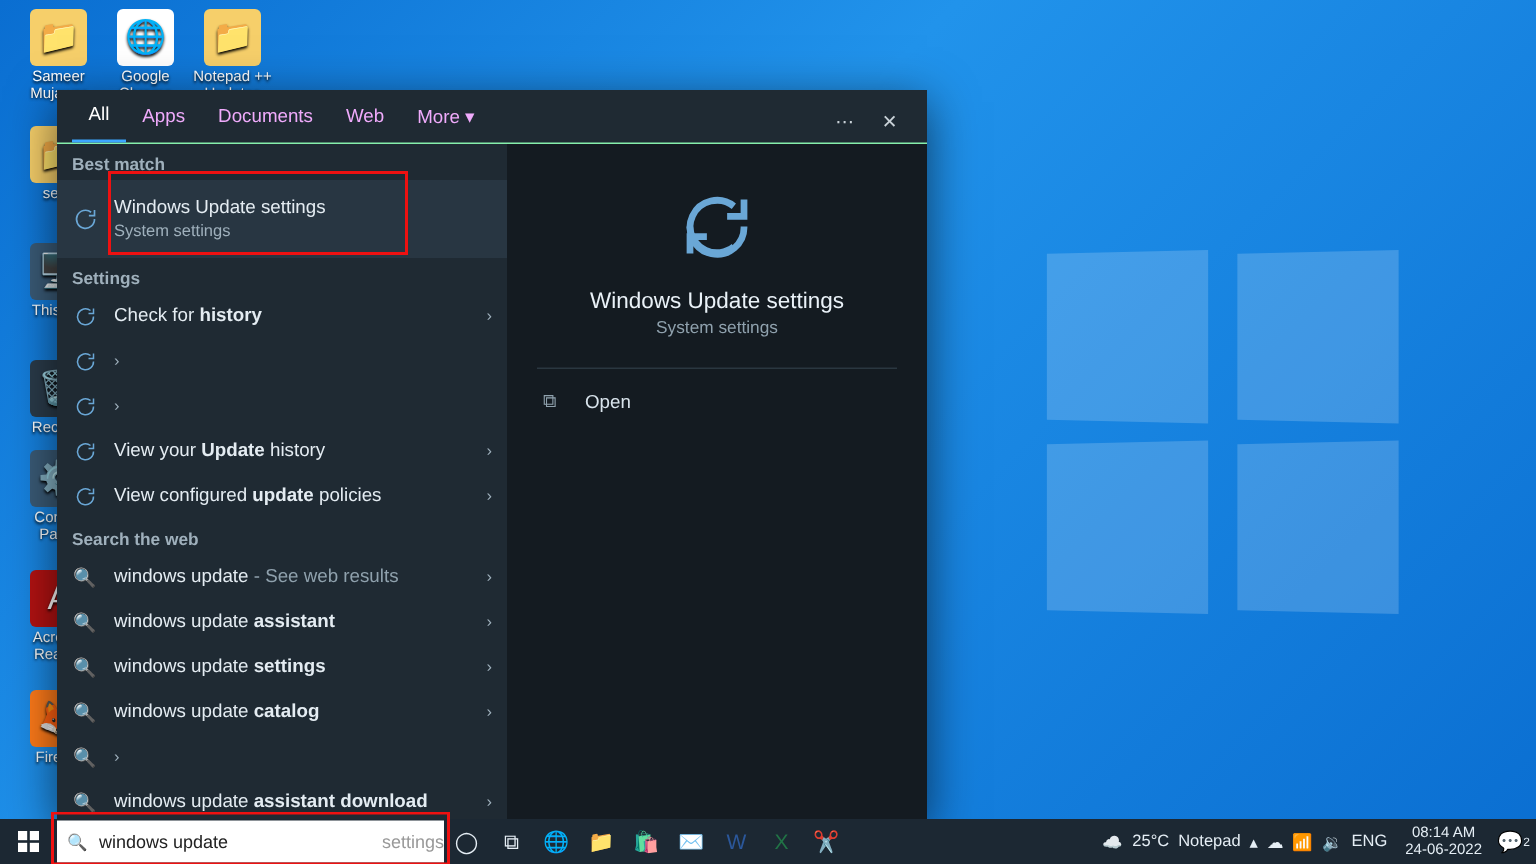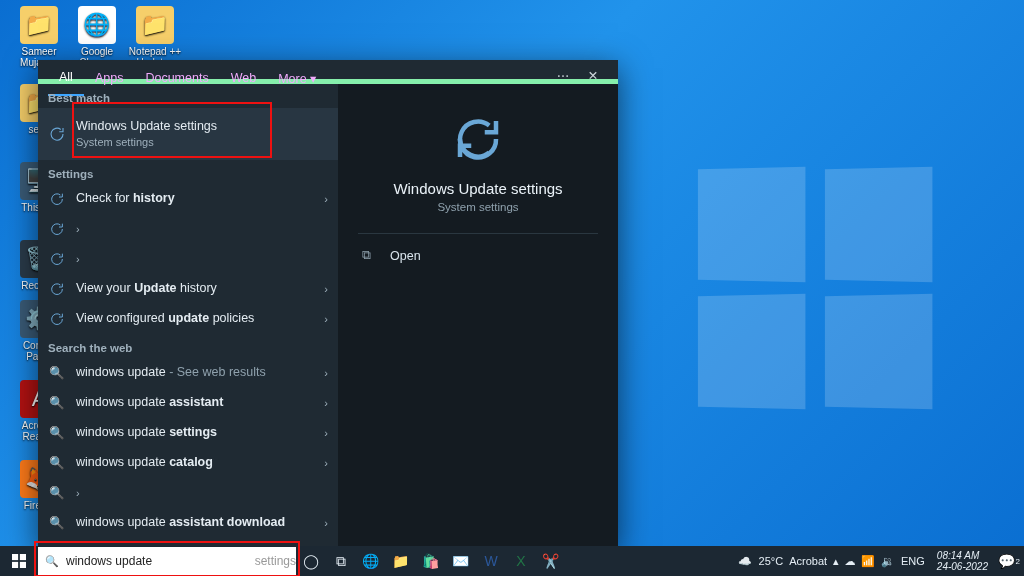--- a/index.html
+++ b/index.html
@@ -8,21 +8,21 @@
 
 .desktop { position:absolute; inset:0; background:linear-gradient(135deg,#0a6ed1 0%,#2193eb 40%,#0a6ed1 100%); }
 .win-logo { position:absolute; right:90px; top:50%; transform:translateY(-50%); width:240px; height:240px; display:grid; grid-template:1fr 1fr/1fr 1fr; gap:14px; }
 .win-logo div { background:rgba(255,255,255,0.18); transform:perspective(800px) rotateY(-18deg); }
 
 .d-icon { position:absolute; width:54px; text-align:center; color:#fff; font-size:10px; text-shadow:0 1px 2px #000; cursor:pointer; }
 .d-icon .ibox { width:38px; height:38px; margin:0 auto 2px; border-radius:4px; display:flex; align-items:center; justify-content:center; font-size:22px; }
 
 
 .flyout { position:absolute; left:38px; top:60px; width:580px; height:488px; background:#1f2a33; color:#ddd; box-shadow:0 8px 30px rgba(0,0,0,.6); display:flex; flex-direction:column; }
-.tabs { display:flex; align-items:flex-start; height:24px; padding:0 10px; border-bottom:5px solid #86efac; font-size:12.5px; }
+.tabs { display:flex; align-items:flex-end; height:36px; padding:0 10px; border-bottom:1px solid #86efac; font-size:12.5px; }
 .tabs .tab { padding:0 11px; height:36px; display:flex; align-items:center; cursor:pointer; color:#f0abfc; }
 .tabs .tab.active { border-bottom:2px solid #3da6ff; color:#fff; }
 .tabs .sp { flex:1; }
 .tabs .tbtn { width:30px; height:30px; display:flex; align-items:center; justify-content:center; cursor:pointer; color:#c9d2d8; }
 
 .body { flex:1; display:flex; overflow:hidden; }
 
 
 .left { width:300px; overflow-y:auto; font-size:12.5px; }
 .section-title { padding:8px 10px 4px; color:#9fb0bc; font-weight:600; font-size:11.5px; }
@@ -48,21 +48,21 @@
 .taskbar { position:absolute; left:0; right:0; bottom:0; height:30px; background:#1c2833; display:flex; align-items:center; color:#e5eef5; font-size:11px; }
 .taskbar .start { width:38px; height:30px; display:flex; align-items:center; justify-content:center; cursor:pointer; }
 .taskbar .start svg{fill:#fff;}
 .taskbar .search { position:relative; width:258px; height:28px; background:#fff; display:flex; align-items:center; }
 .taskbar .search .sic { width:28px; display:flex; align-items:center; justify-content:center; color:#555; }
 .taskbar .search input { flex:1; border:none; outline:none; background:transparent; font-size:12px; color:#222; }
 .taskbar .search .annot2 { position:absolute; left:-4px; top:-6px; right:-4px; height:36px; border:2px solid #e11; pointer-events:none; }
 .taskbar .tb { width:30px; height:30px; display:flex; align-items:center; justify-content:center; cursor:pointer; font-size:14px; }
 .taskbar .sp { flex:1; }
 .taskbar .tray { display:flex; align-items:center; gap:6px; padding:0 6px; }
-.taskbar .clock { text-align:left; line-height:1.1; padding:0 6px; font-size:10px;font-style:italic; }
+.taskbar .clock { text-align:center; line-height:1.1; padding:0 6px; font-size:10px; }
 
 
 .refresh-svg { stroke:#6aa7d6; fill:none; stroke-width:3; }
 </style>
 </head>
 <body>
 
 <div class="desktop">
   <div class="win-logo">
       <div></div>
@@ -261,21 +261,21 @@
     <div class="tb">📁</div>
     <div class="tb">🛍️</div>
     <div class="tb">✉️</div>
     <div class="tb" style="color:#2b579a;">W</div>
     <div class="tb" style="color:#217346;">X</div>
     <div class="tb">✂️</div>
     <div class="sp"></div>
     <div class="tray">
       <span>☁️</span>
       <span>25°C</span>
-      <span>Acrobat</span>
+      <span>Notepad</span>
       <span>▴</span>
       <span>☁</span>
       <span>📶</span>
       <span>🔉</span>
       <span>ENG</span>
     </div>
     <div class="clock">
       <div>08:14 AM</div>
       <div>24-06-2022</div>
     </div>

